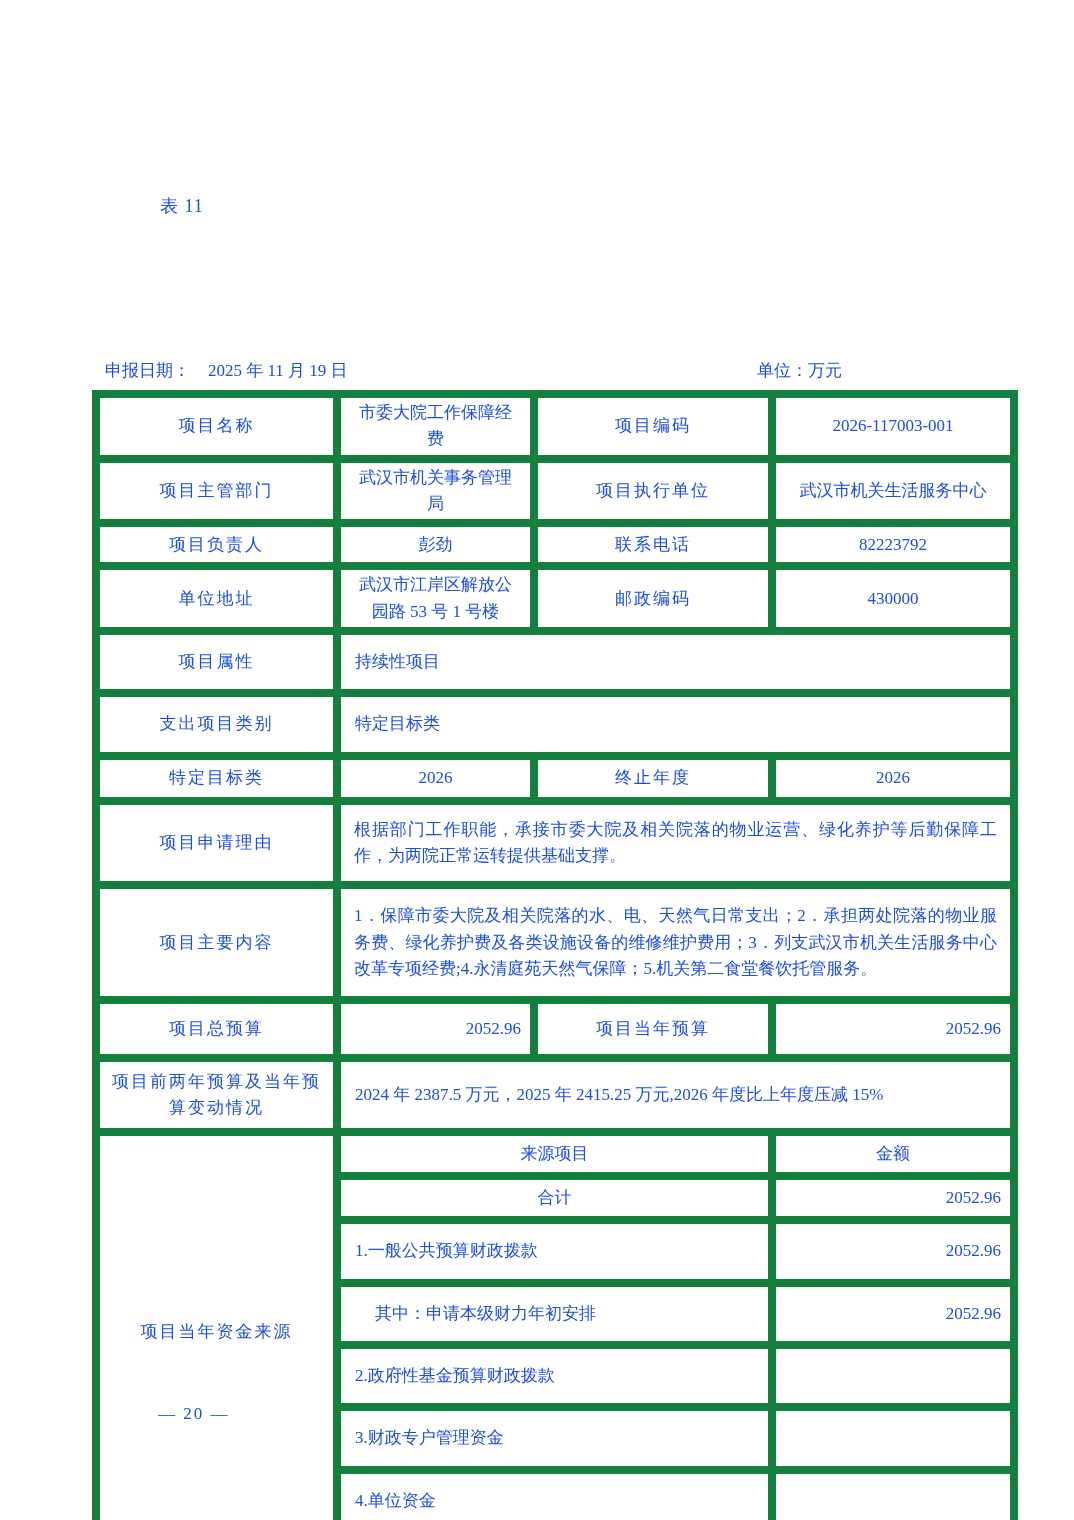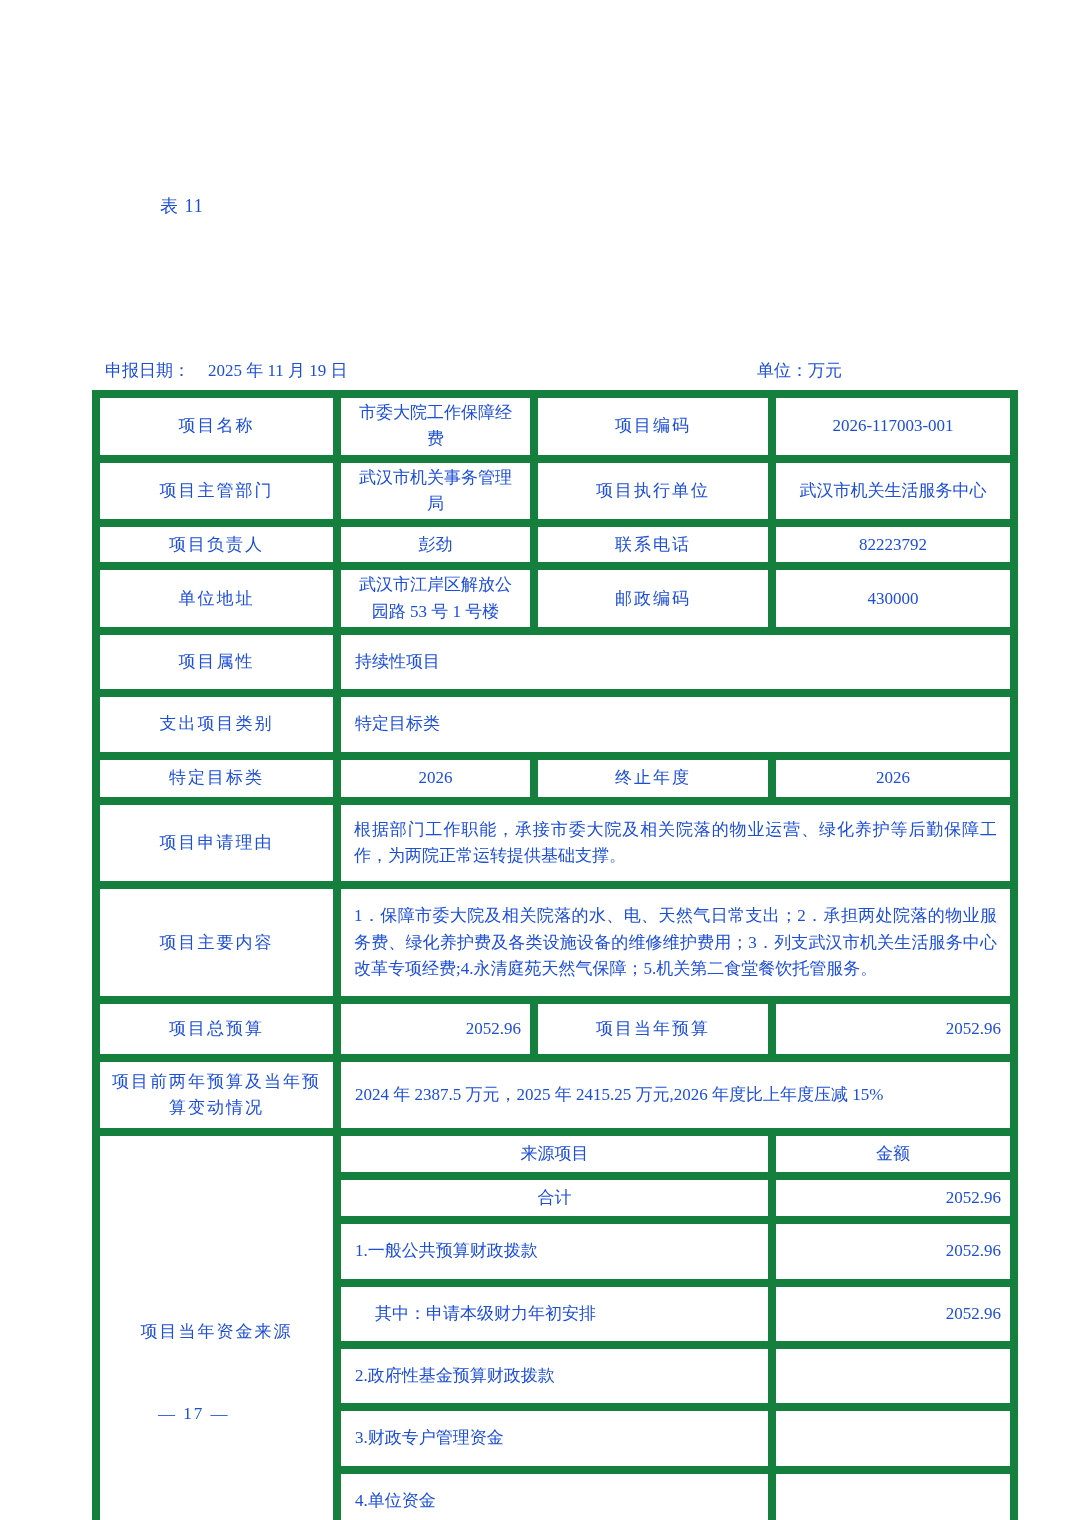--- a/index.html
+++ b/index.html
@@ -181,15 +181,15 @@
         <td class="val-l" colspan="2">3.财政专户管理资金</td>
         <td class="val-r"></td>
       </tr>
       <tr style="height:56px">
         <td class="val-l" colspan="2">4.单位资金</td>
         <td class="val-r"></td>
       </tr>
     </tbody>
   </table>
 
-  <div class="page-number">— 17 —</div>
+  <div class="page-number">— 20 —</div>
 
 </div>
 
 </body></html>

